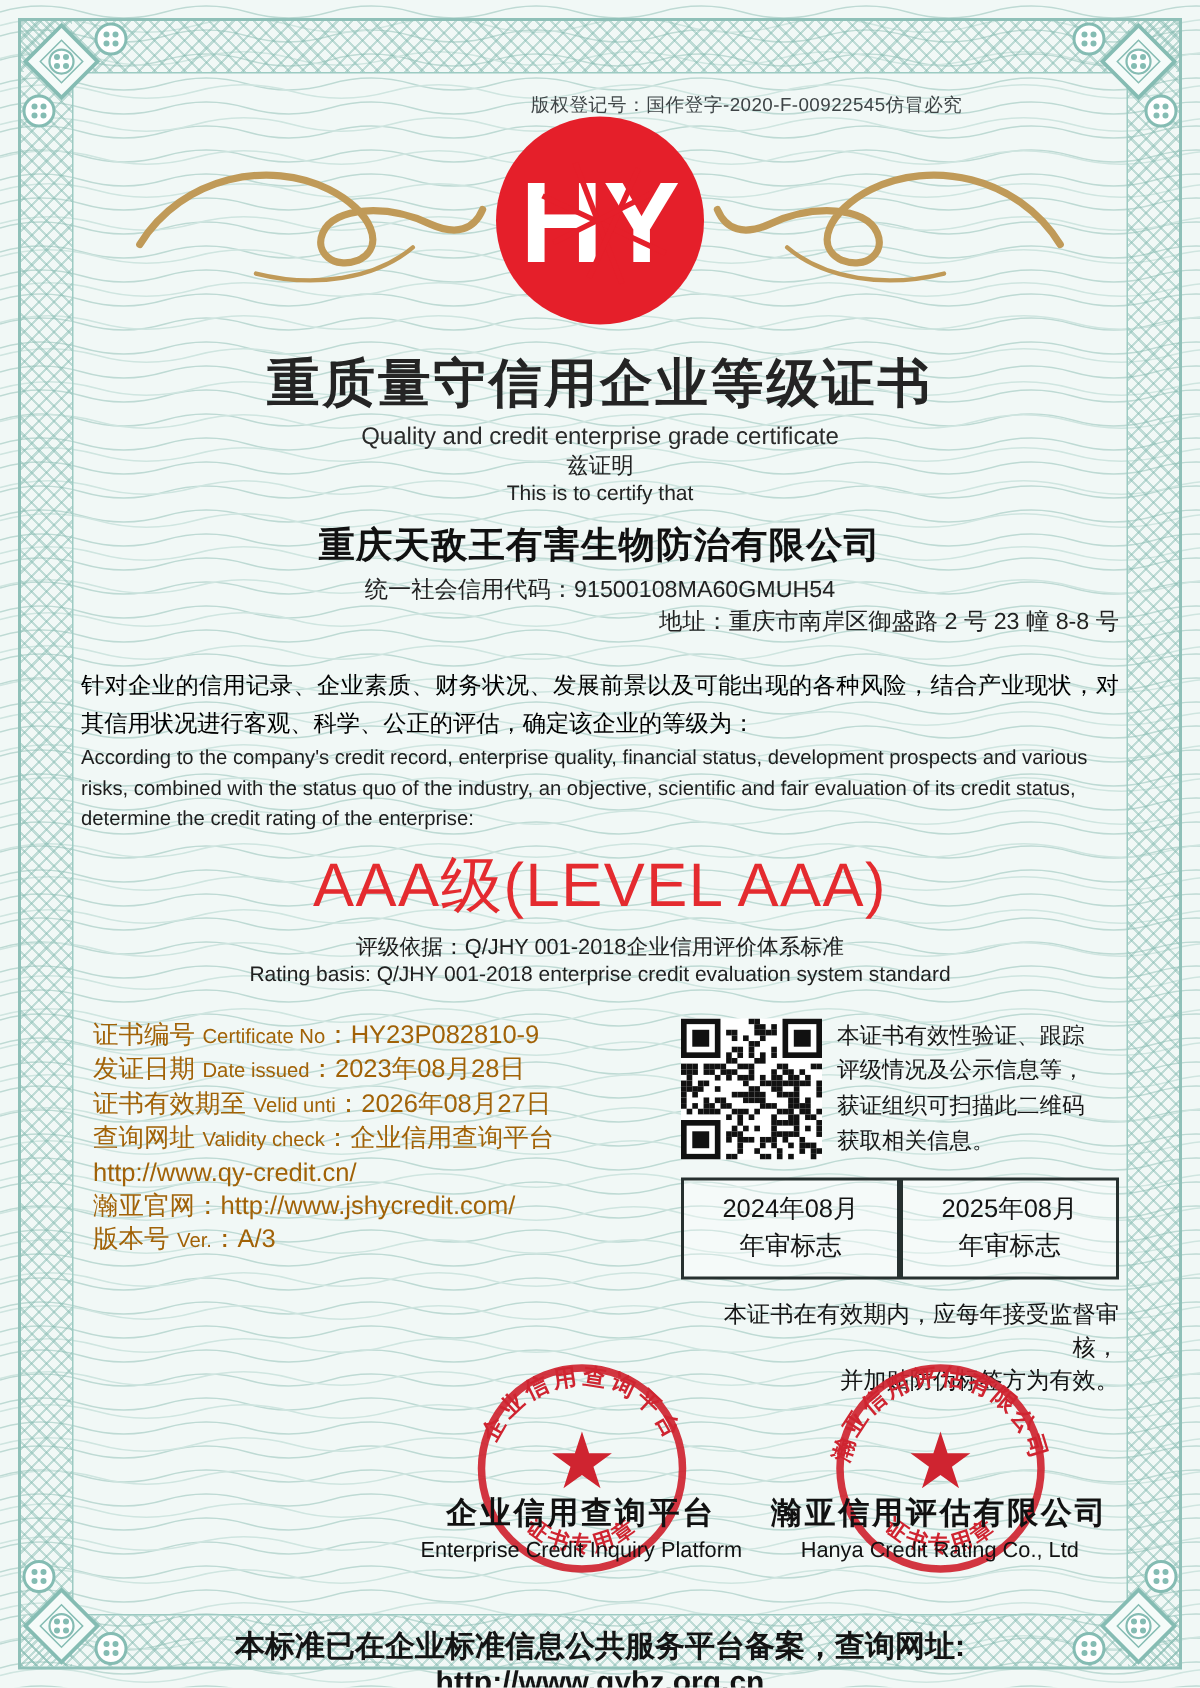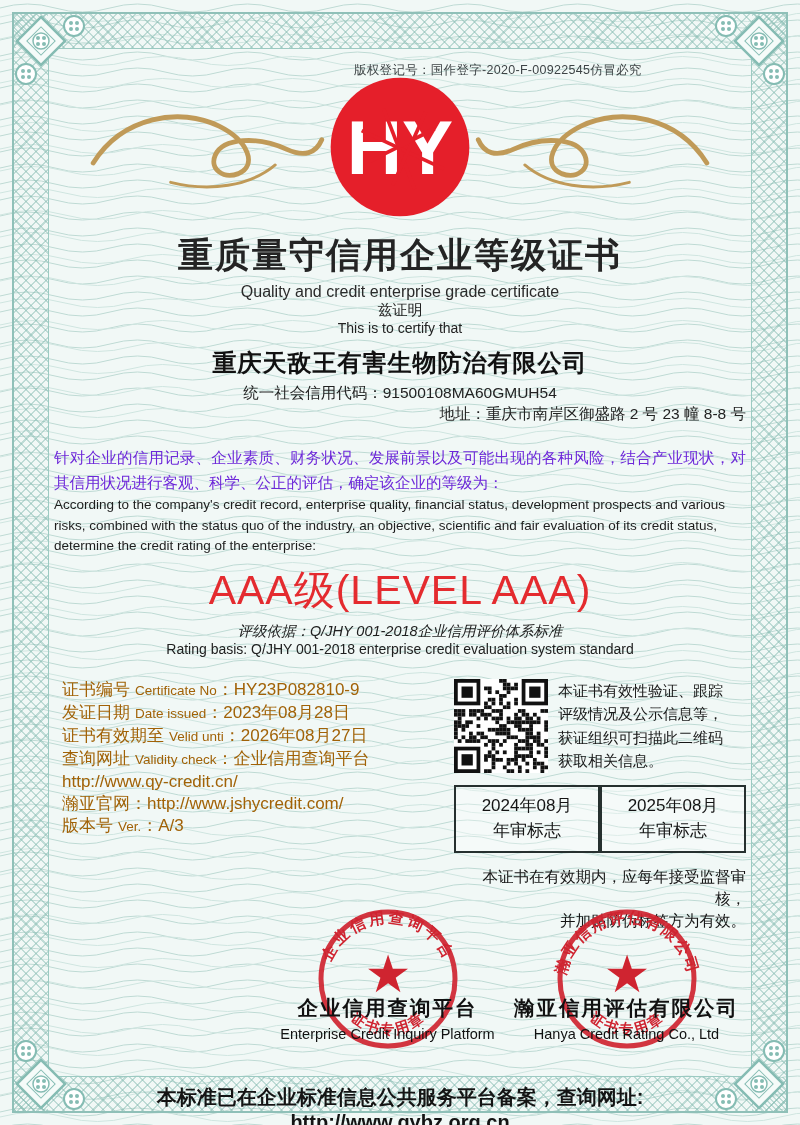--- a/index.html
+++ b/index.html
@@ -35,24 +35,24 @@
 
   .title{margin-top:12px;text-align:center;font-size:35px;font-weight:700;letter-spacing:2px;color:#242424;}
   .subtitle{margin-top:4px;text-align:center;font-size:16px;color:#2a2a2a;}
   .certify-zh{text-align:center;font-size:15px;color:#222;}
   .certify-en{text-align:center;font-size:14px;color:#222;}
 
   .company{margin-top:11px;text-align:center;font-size:24px;font-weight:700;letter-spacing:1px;color:#111;}
   .code{margin-top:4px;text-align:center;font-size:15.5px;color:#222;}
   .addr{text-align:right;font-size:15.5px;color:#222;}
 
-  .para-zh{margin-top:20px;font-size:15.5px;line-height:25px;color:#6d28d9;text-align:justify;font-weight:500;}
+  .para-zh{margin-top:20px;font-size:15.5px;line-height:25px;color:#000000;text-align:justify;font-weight:500;}
   .para-en{font-size:13.5px;line-height:20.5px;color:#1d1d1d;}
   .grade{margin-top:6px;text-align:center;font-size:41px;font-weight:400;color:#e42b2f;letter-spacing:1px;}
-  .basis-zh{margin-top:4px;text-align:center;font-size:14.5px;color:#202020;font-style:italic;}
+  .basis-zh{margin-top:4px;text-align:center;font-size:14.5px;color:#202020;}
   .basis-en{text-align:center;font-size:14px;color:#202020;}
 
   .details{display:flex;margin-top:22px;}
   .d-left{flex:1;padding-left:8px;}
   .cl{font-size:17px;line-height:22px;color:#a16207;white-space:nowrap;}
   .cl-en{font-size:13.5px;margin-left:5px;}
   .d-right{width:292px;}
   .qr-row{display:flex;gap:10px;}
   .qr-box{width:94px;height:94px;background:#fff;flex:0 0 auto;}
   .qr-note{font-size:15px;line-height:23.5px;color:#171717;}

